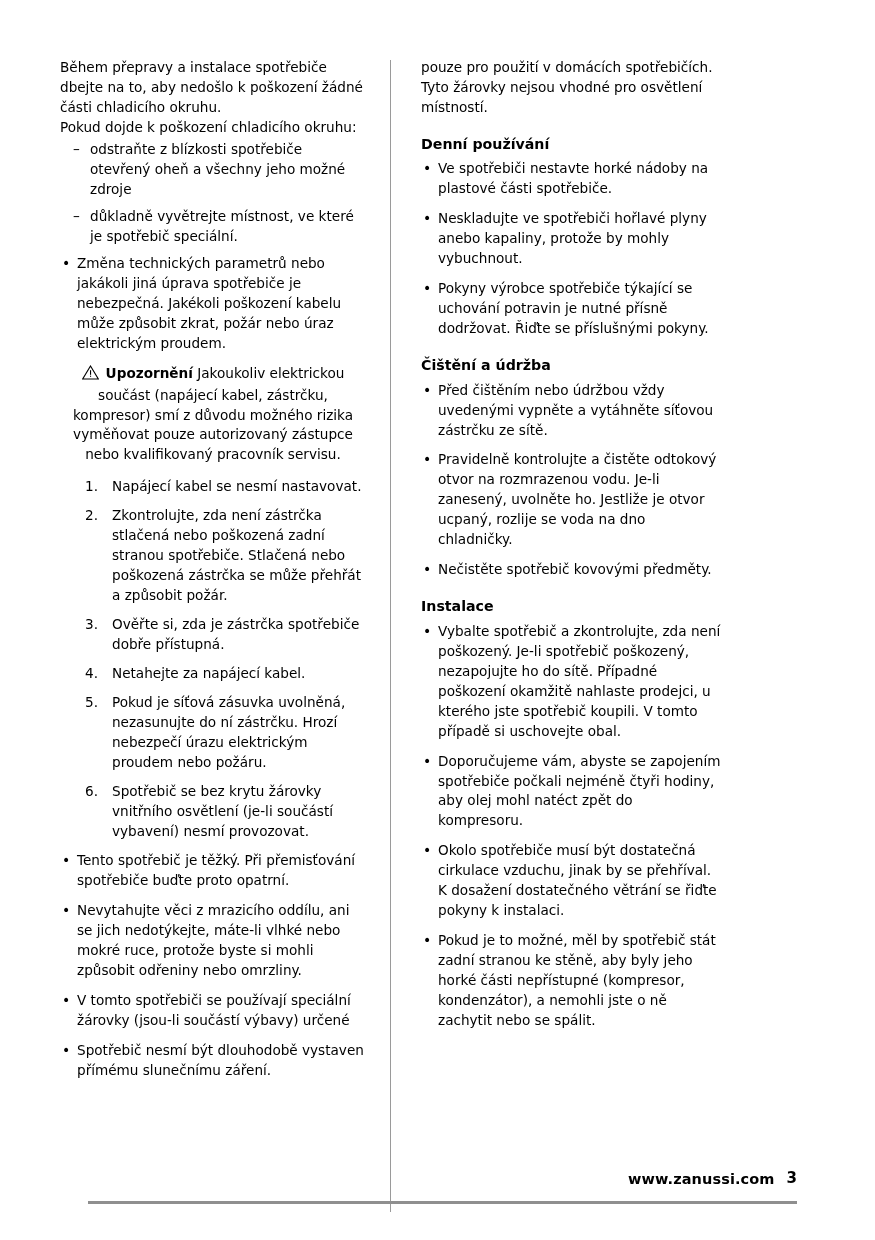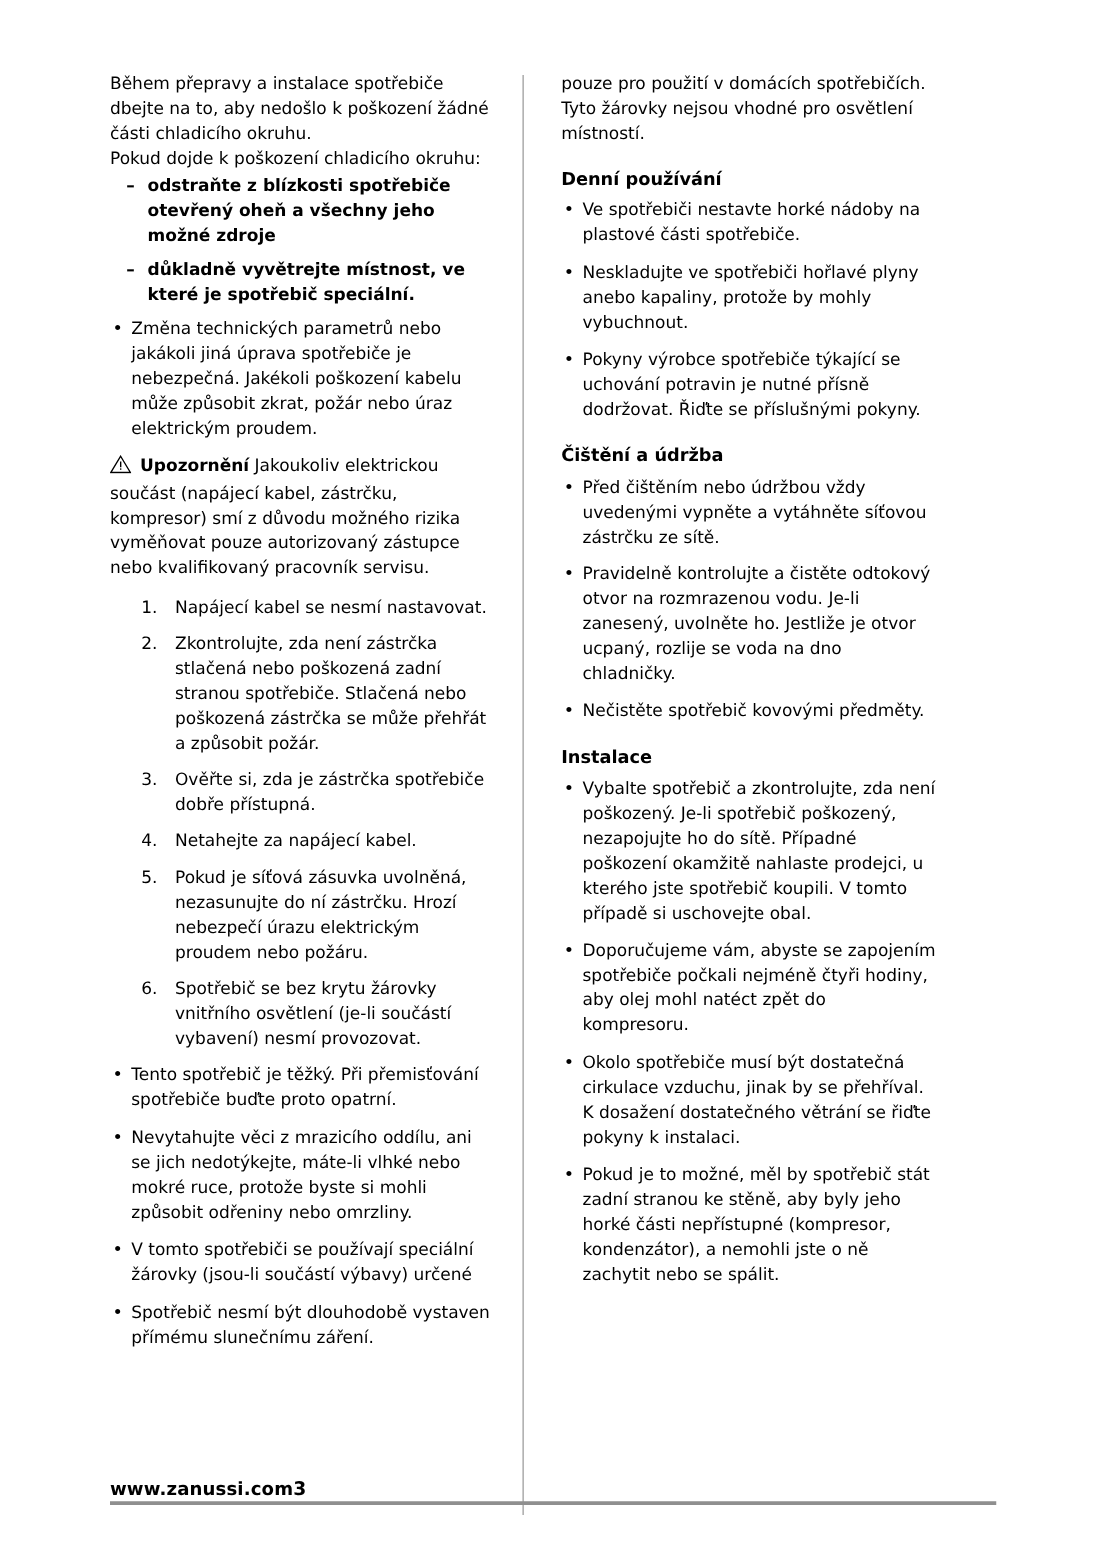--- a/index.html
+++ b/index.html
@@ -12,21 +12,21 @@
     height: 1240px;
     font-family: "DejaVu Sans", sans-serif;
     color: #000000;
     position: relative;
   }
   .page {
     position: relative;
     width: 875px;
     height: 1240px;
     box-sizing: border-box;
-    padding: 58px 78px 0 88px;
+    padding: 58px 78px 0 60px;
   }
   .columns {
     display: flex;
     gap: 0;
     height: 1120px;
   }
   .col {
     width: 330px;
     box-sizing: border-box;
   }
@@ -80,21 +80,20 @@
   }
   ul.dashes {
     list-style: none;
     margin: 2px 0 0 0;
     padding: 0;
   }
   ul.dashes > li {
     position: relative;
     padding-left: 30px;
     margin-bottom: 7px;
-    font-weight: bold;
   }
   ul.dashes > li:before {
     content: "–";
     position: absolute;
     left: 13px;
     top: 0;
   }
   ol.numbers {
     list-style: none;
     margin: 12px 0 0 0;
@@ -112,20 +111,21 @@
     position: absolute;
     left: 22px;
     top: 0;
     text-align: right;
     width: 16px;
   }
   .warn-block {
     margin-top: 1px;
     margin-bottom: 6px;
     position: relative;
+    text-align: center;
   }
   .warn-icon {
     display: inline-block;
     vertical-align: -2px;
     margin-right: 7px;
   }
   .warn-word {
     font-weight: bold;
   }
   .important-word {
@@ -137,23 +137,24 @@
     right: 78px;
     bottom: 36px;
   }
   .footer-rule {
     height: 3px;
     background: #8f8f8f;
     margin-bottom: 0;
   }
   .footer-inner {
     display: flex;
-    justify-content: flex-start;
+    justify-content: flex-end;
     align-items: flex-end;
-    margin-bottom: 1px;
+    margin-bottom: 14px;
+    gap: 12px;
   }
   .footer-url {
     font-size: 14.5px;
     font-weight: bold;
     letter-spacing: 0.1px;
   }
   .footer-page {
     font-size: 15px;
     font-weight: bold;
   }

